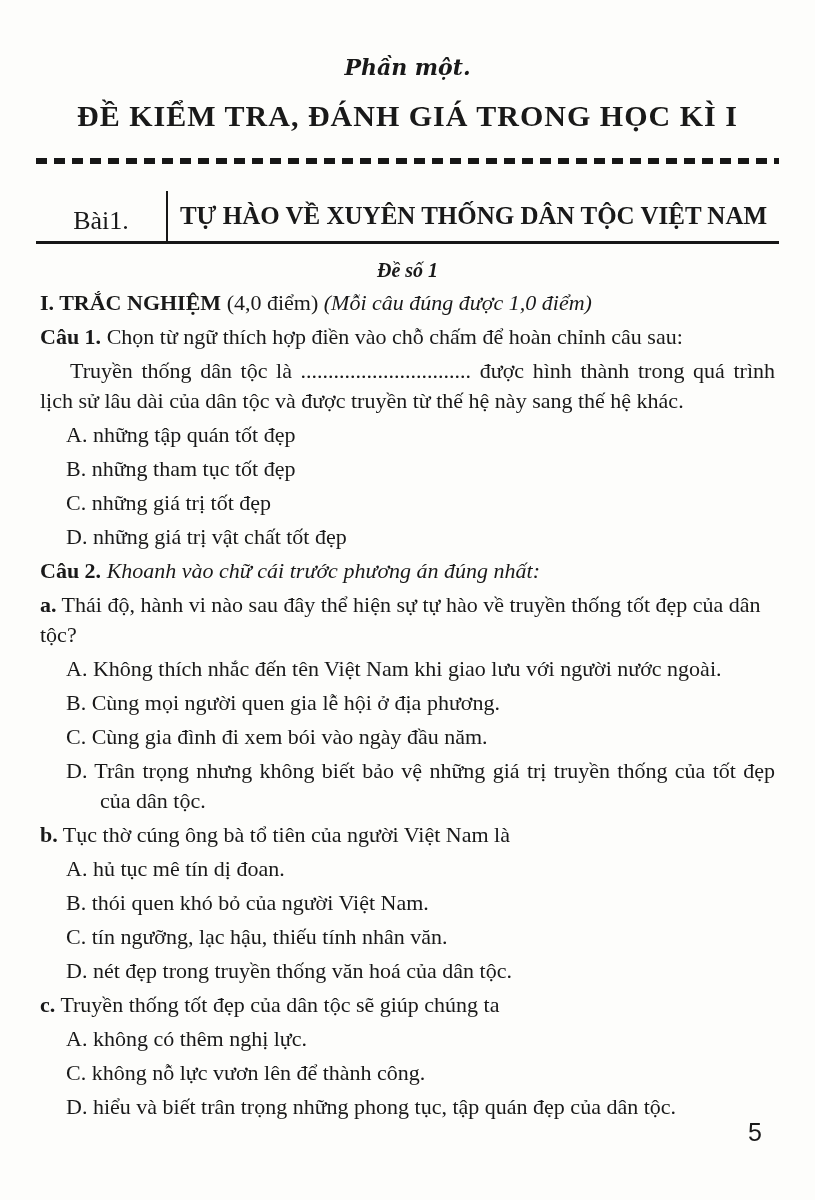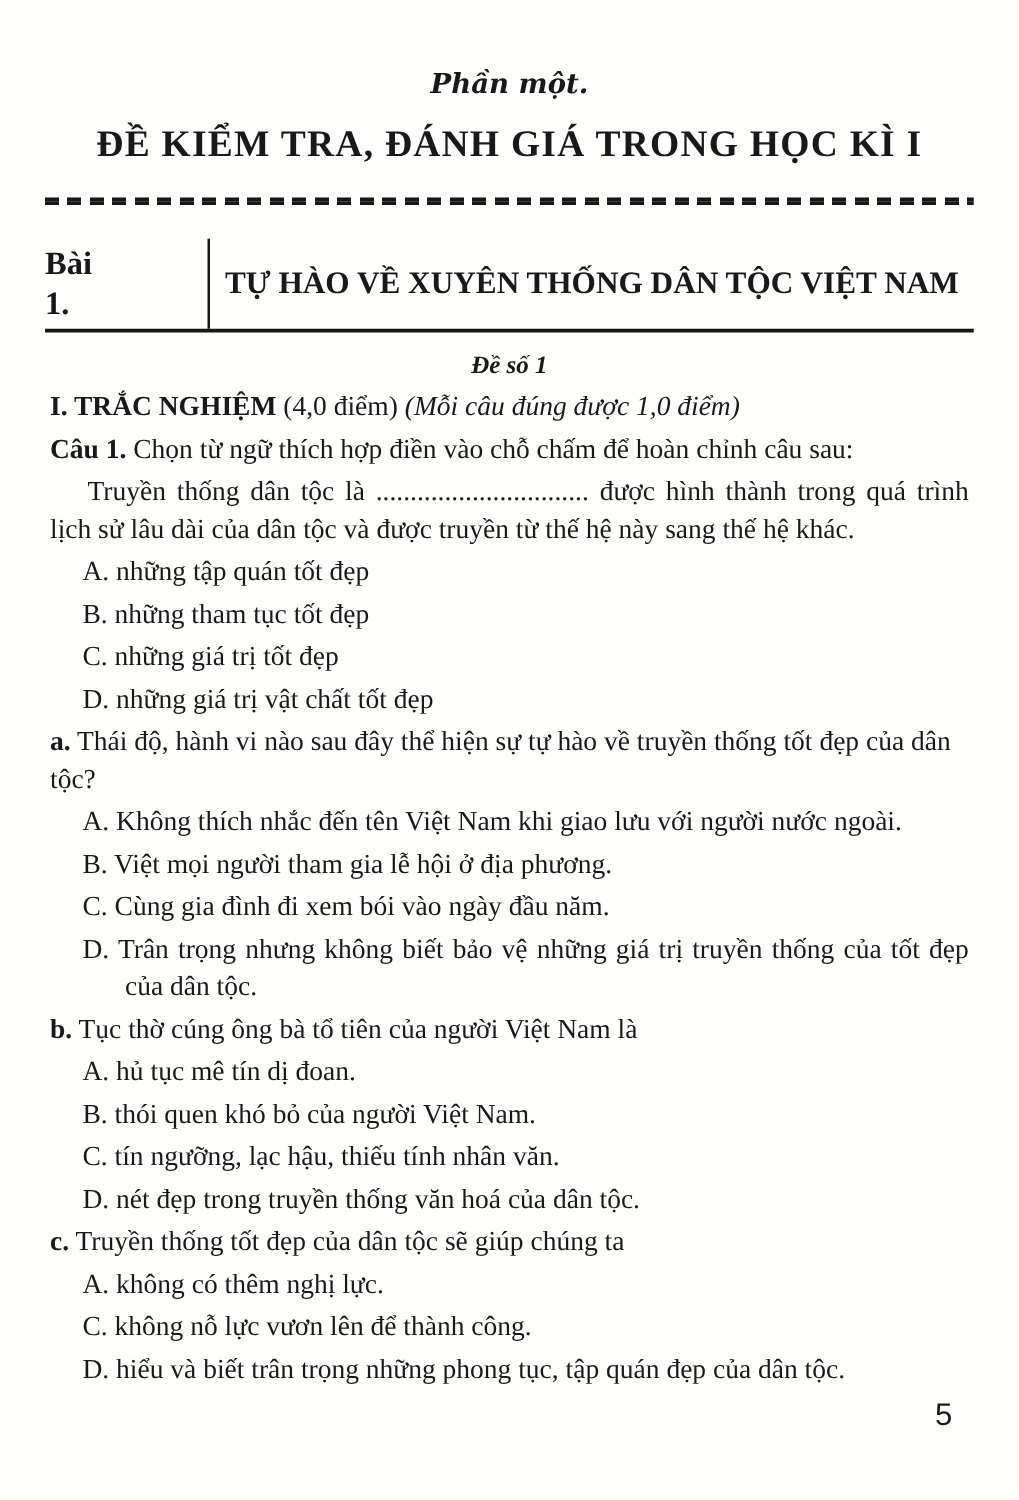--- a/index.html
+++ b/index.html
@@ -41,23 +41,23 @@
     white-space: nowrap;
   }
 
   .lesson {
     display: flex; align-items: stretch;
     margin-top: 27px;
     border-bottom: 3px solid #171717;
   }
   .lesson-label {
     width: 130px; flex: 0 0 130px;
-    display: flex; flex-direction: column;
-    justify-content: center; align-items: flex-start;
-    font-weight: bold; font-size: 26px; line-height: 32px;
+    display: flex; flex-direction: row;
+    justify-content: center; align-items: flex-end;
+    font-weight: normal; font-size: 26px; line-height: 32px;
     padding: 4px 0;
   }
   .lesson-title {
     flex: 1;
     border-left: 2px solid #171717;
     display: flex; align-items: center; justify-content: center;
     text-align: center;
     font-weight: bold; font-size: 25px; line-height: 30px;
     padding: 10px 4px;
   }
@@ -119,25 +119,26 @@
   <div class="q">
     <p><span class="b">Câu 1.</span> <span>Chọn từ ngữ thích hợp điền vào chỗ chấm để hoàn chỉnh câu sau:</span></p>
     <p class="para">Truyền thống dân tộc là ............................... được hình thành trong quá trình lịch sử lâu dài của dân tộc và được truyền từ thế hệ này sang thế hệ khác.</p>
     <p class="opt">A. những tập quán tốt đẹp</p>
     <p class="opt">B. những tham tục tốt đẹp</p>
     <p class="opt">C. những giá trị tốt đẹp</p>
     <p class="opt">D. những giá trị vật chất tốt đẹp</p>
   </div>
 
   <div class="q">
+    <p class="subq"><span class="b">Câu 2.</span> <span class="i">Khoanh vào chữ cái trước phương án đúng nhất:</span></p>
 
     <div>
       <p class="subq"><span class="b">a.</span> <span>Thái độ, hành vi nào sau đây thể hiện sự tự hào về truyền thống tốt đẹp của dân tộc?</span></p>
       <p class="opt">A. Không thích nhắc đến tên Việt Nam khi giao lưu với người nước ngoài.</p>
-      <p class="opt">B. Việt mọi người tham gia lễ hội ở địa phương.</p>
+      <p class="opt">B. Cùng mọi người quen gia lễ hội ở địa phương.</p>
       <p class="opt">C. Cùng gia đình đi xem bói vào ngày đầu năm.</p>
       <p class="opt">D. Trân trọng nhưng không biết bảo vệ những giá trị truyền thống của tốt đẹp của dân tộc.</p>
     </div>
 
     <div>
       <p class="subq"><span class="b">b.</span> <span>Tục thờ cúng ông bà tổ tiên của người Việt Nam là</span></p>
       <p class="opt">A. hủ tục mê tín dị đoan.</p>
       <p class="opt">B. thói quen khó bỏ của người Việt Nam.</p>
       <p class="opt">C. tín ngưỡng, lạc hậu, thiếu tính nhân văn.</p>
       <p class="opt">D. nét đẹp trong truyền thống văn hoá của dân tộc.</p>

